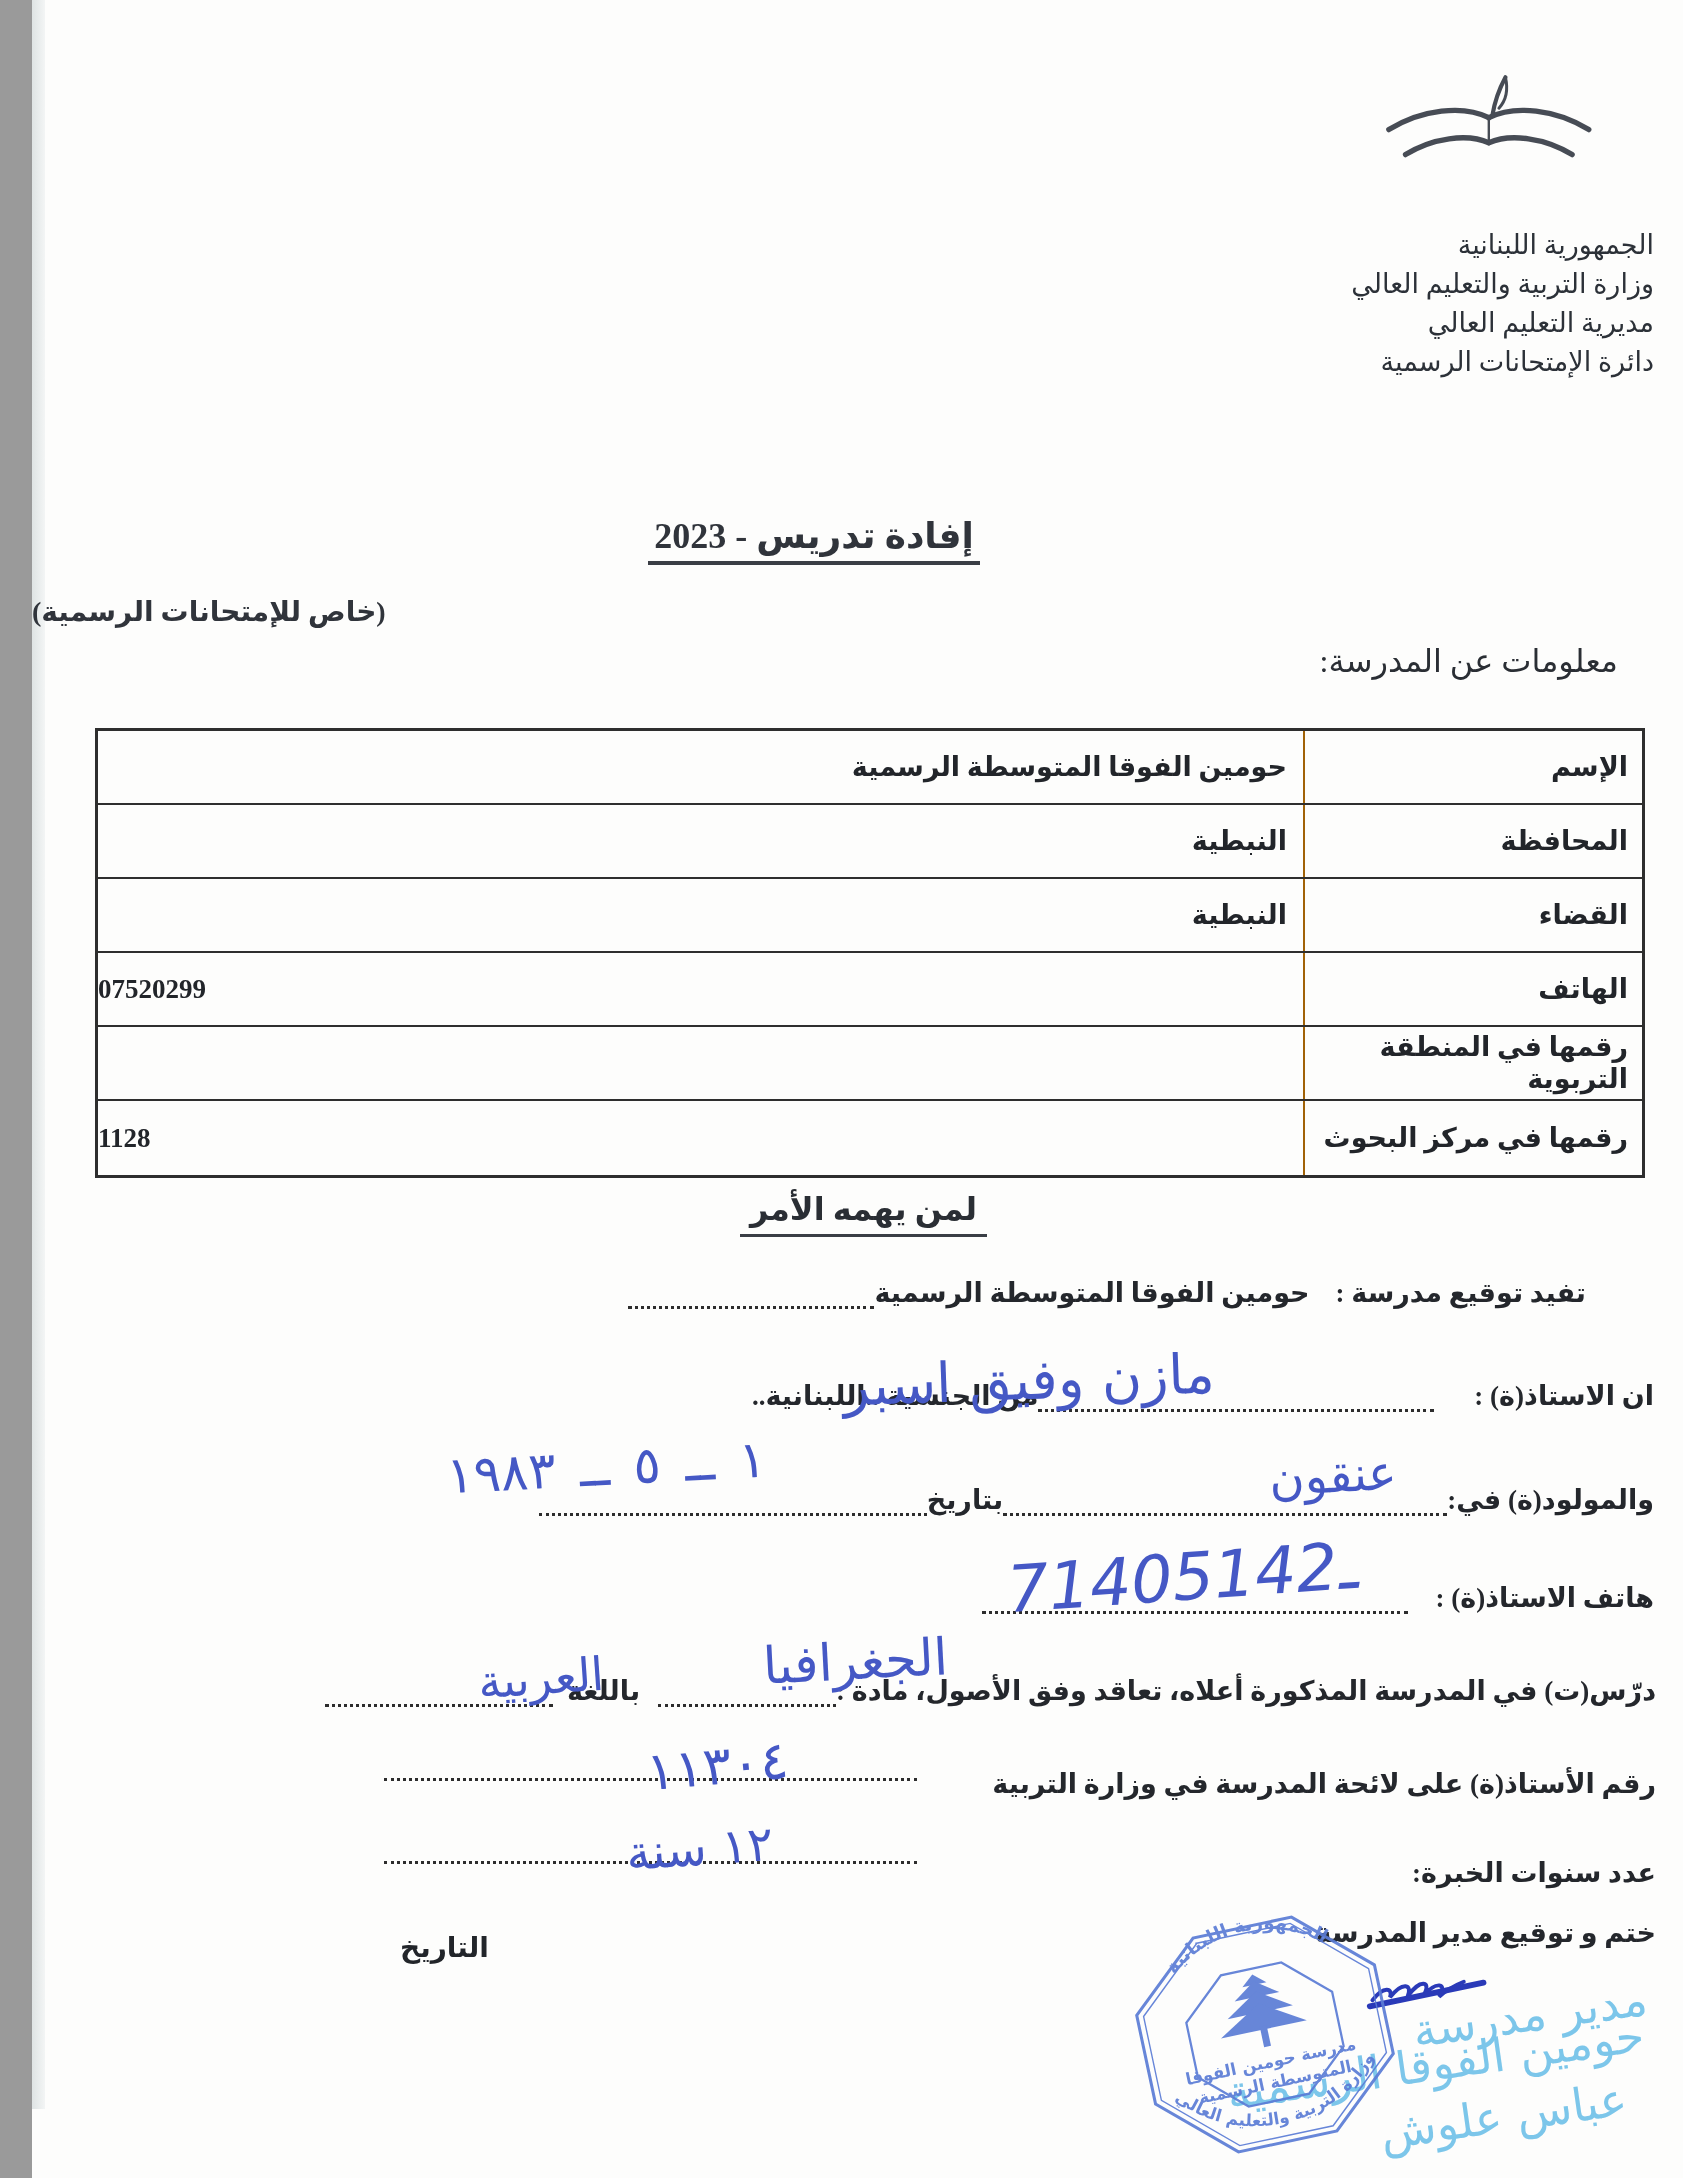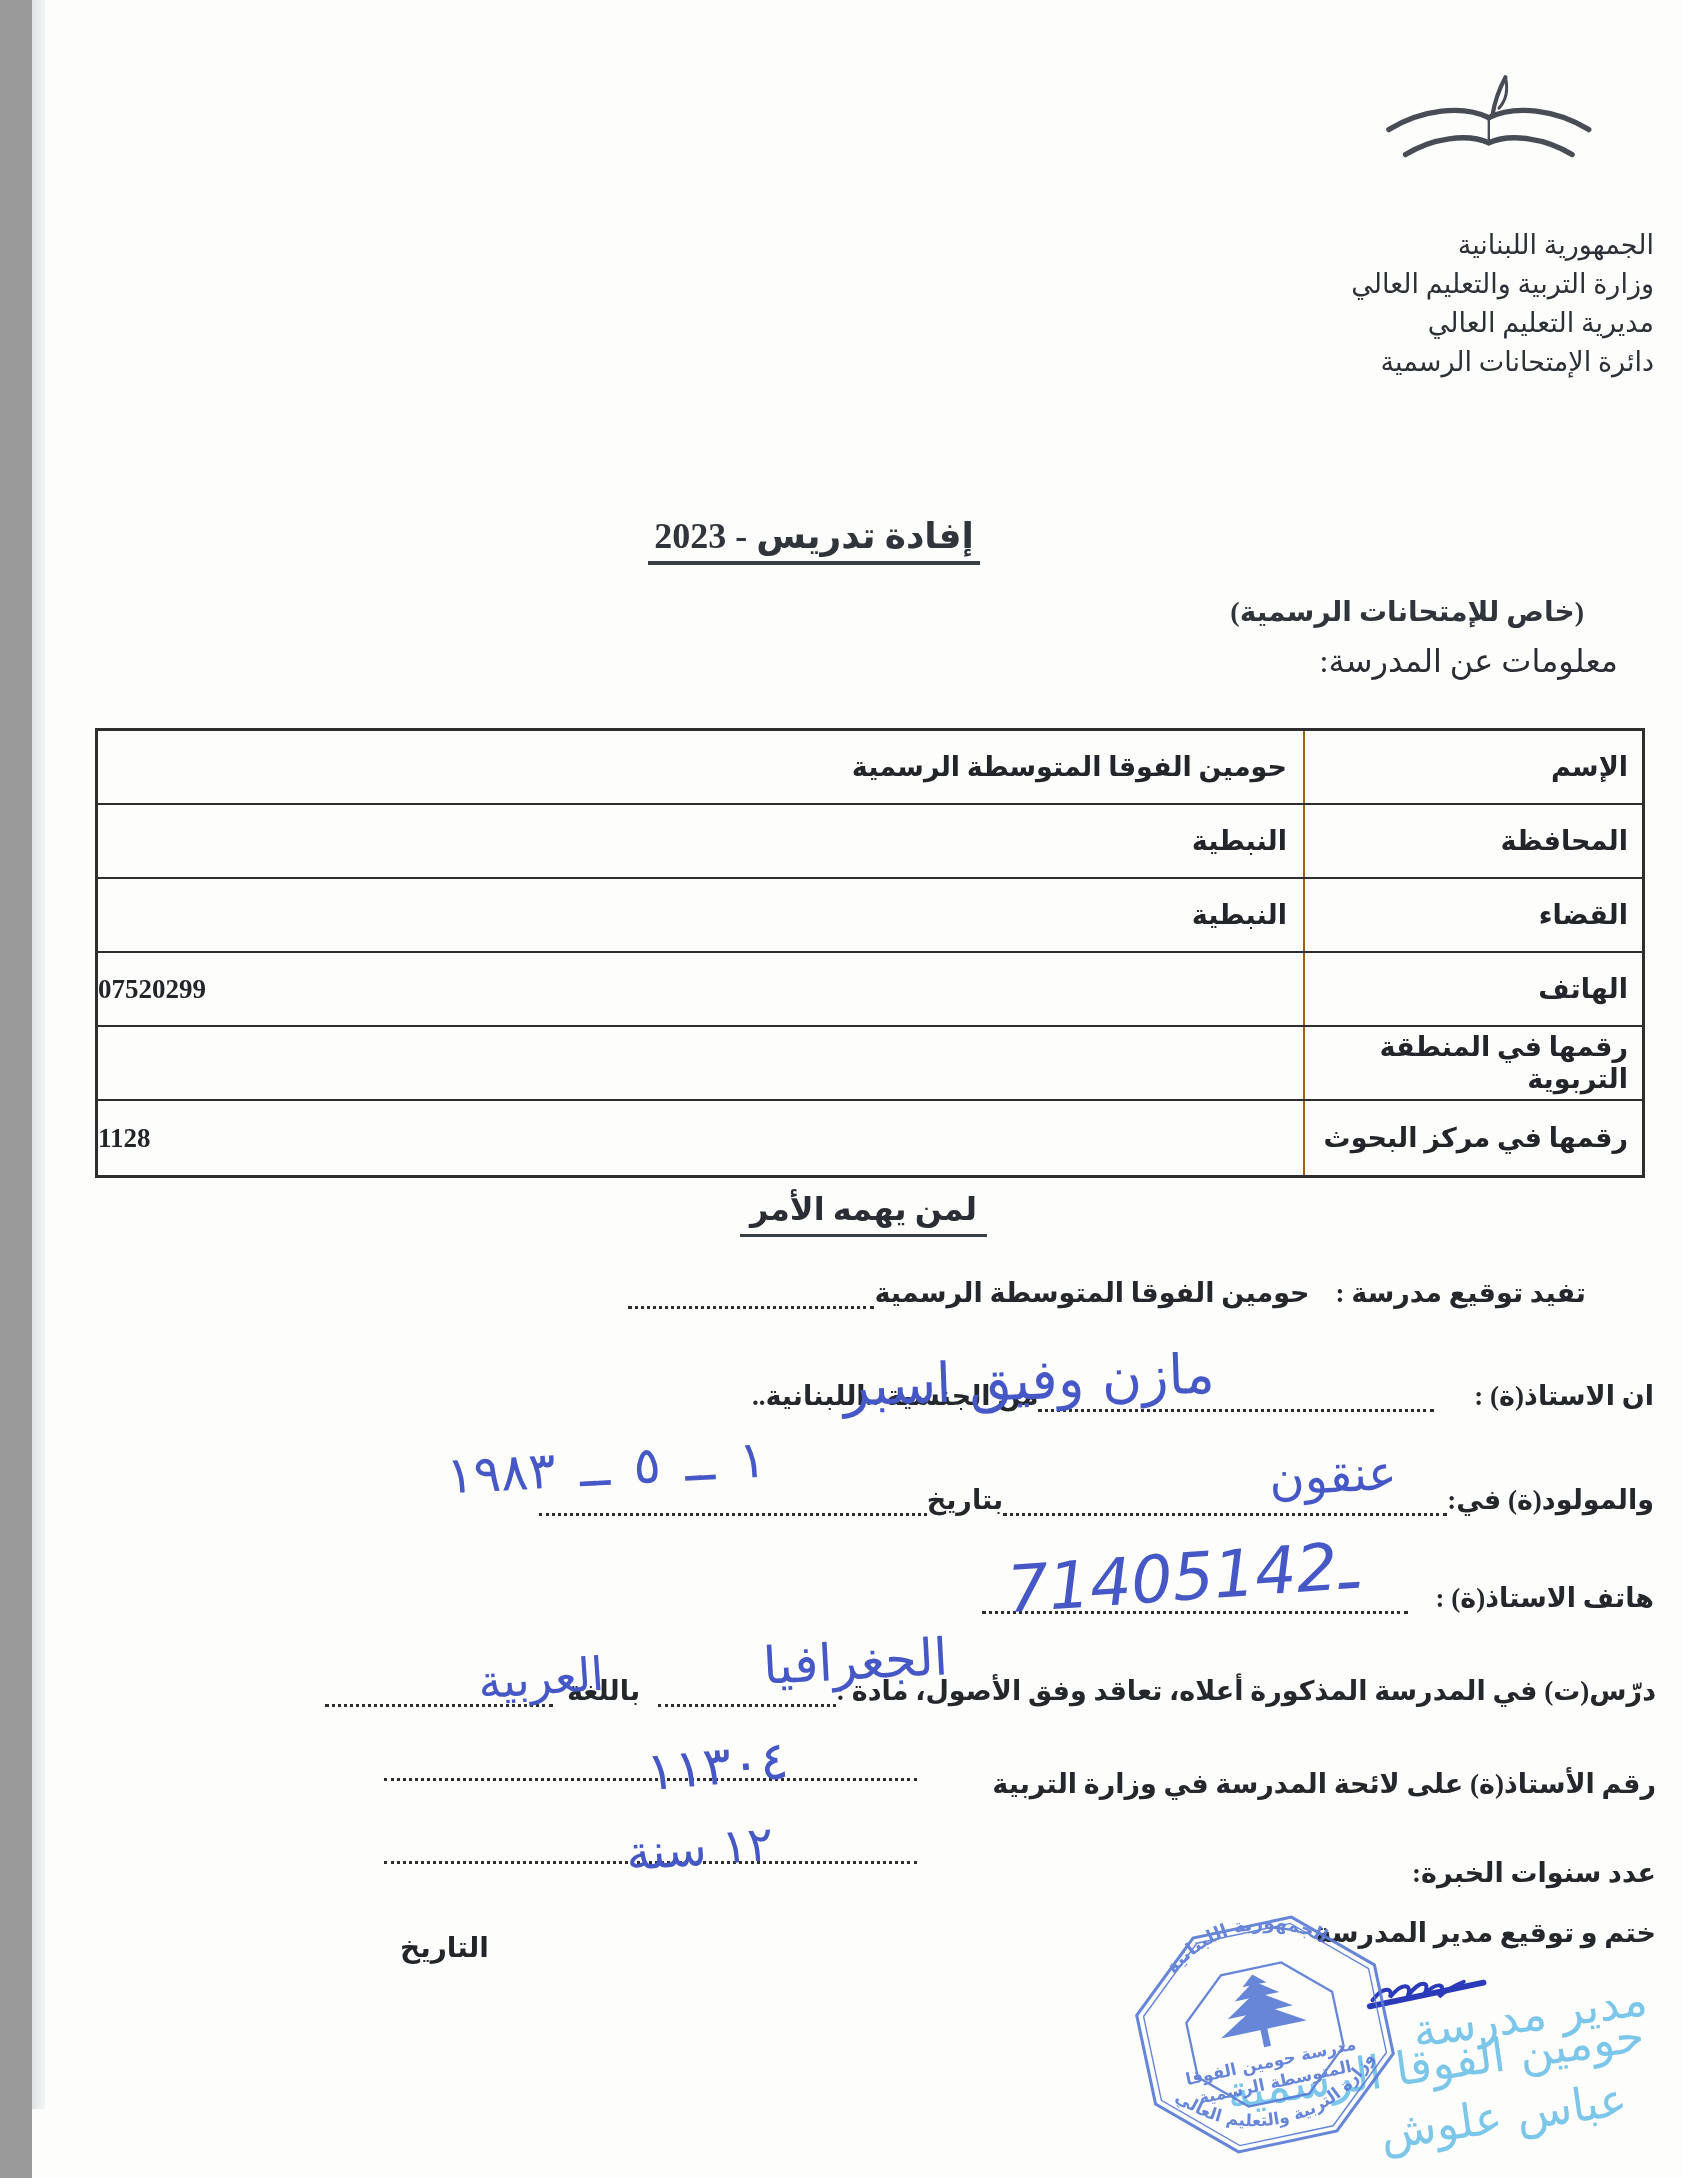--- a/index.html
+++ b/index.html
@@ -22,21 +22,21 @@
   .bold { font-weight:700; }
 
   
   .header-block { right:61px; top:226px; text-align:right;
     font-size:27px; line-height:39px; color:#2c3138; }
 
   
   .page-title { top:515px; left:0; width:1564px; text-align:center; }
   .page-title span { display:inline-block; font-size:36px; font-weight:700;
     border-bottom:4px solid #3a3e45; padding:0 6px 4px 6px; color:#30343b; }
-  .page-subtitle { top:595px; left:0; width:1552px; text-align:right;
+  .page-subtitle { top:595px; left:0; width:1552px; text-align:left;
     font-size:28px; font-weight:700; color:#30343b; }
   .section-heading { right:97px; top:642px; font-size:32px; font-weight:400; color:#2a2e34; }
 
   
   .info-table { left:63px; top:728px; width:1550px; border:3px solid #2e2e2e; direction:rtl; }
   .info-row { display:flex; direction:rtl; height:74px; border-bottom:2.5px solid #2e2e2e; }
   .info-row:last-child { border-bottom:none; }
   .cell-label { width:339px; border-left:2px solid #a16207; display:flex;
     align-items:center; padding-right:14px; font-size:27px; font-weight:700; }
   .cell-value { flex:1; display:flex; align-items:center; justify-content:flex-start;

